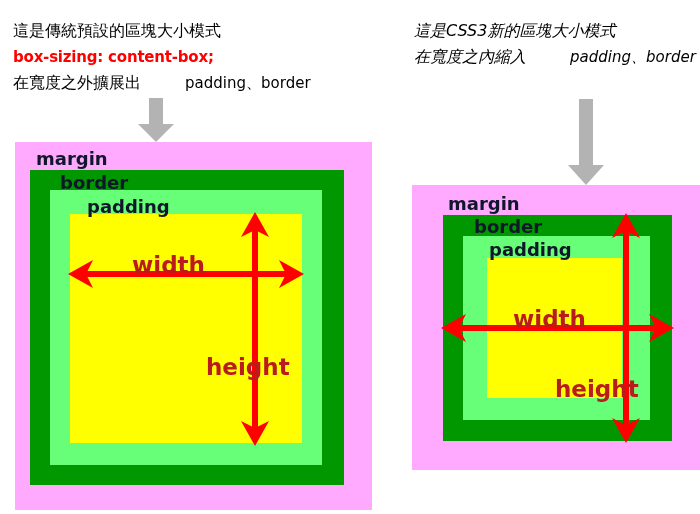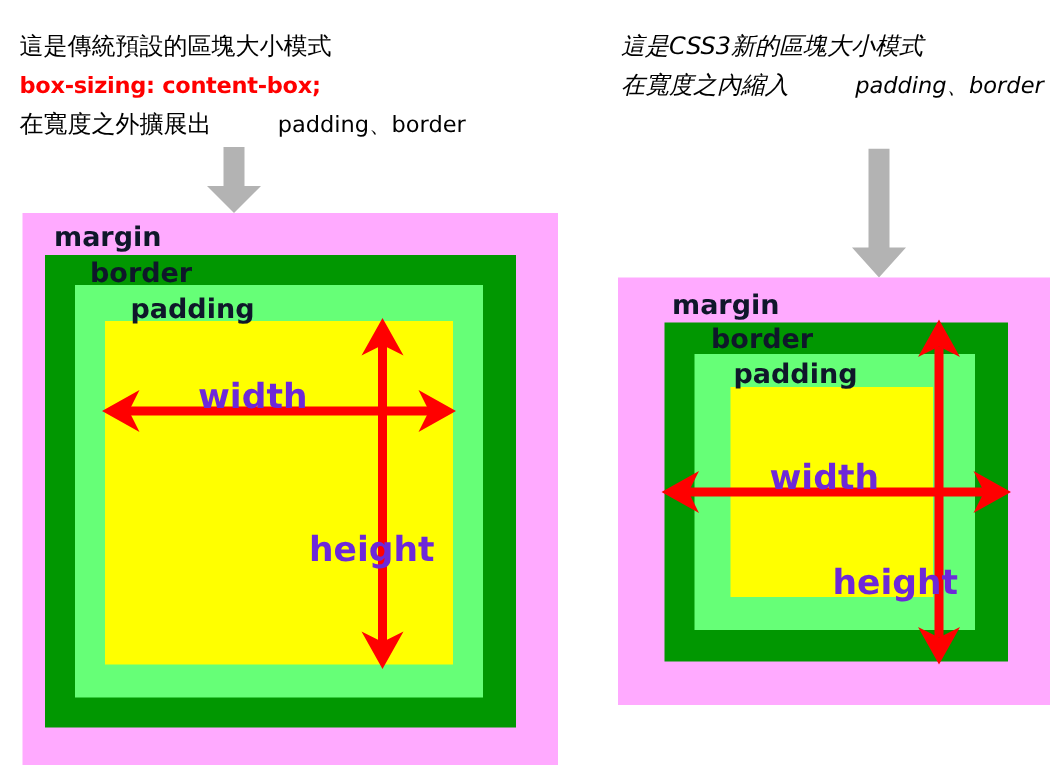--- a/index.html
+++ b/index.html
@@ -74,21 +74,21 @@
     color: #0f172a;
     line-height: 1;
     white-space: nowrap;
     font-family: "DejaVu Sans", "Liberation Sans", sans-serif;
   }
 
   .dim-label {
     position: absolute;
     font-weight: bold;
     font-size: 23px;
-    color: #6d28d9;
+    color: #b91c1c;
     line-height: 1;
     white-space: nowrap;
   }
 
   .arrow-svg {
     position: absolute;
     overflow: visible;
     pointer-events: none;
   }
 </style>

